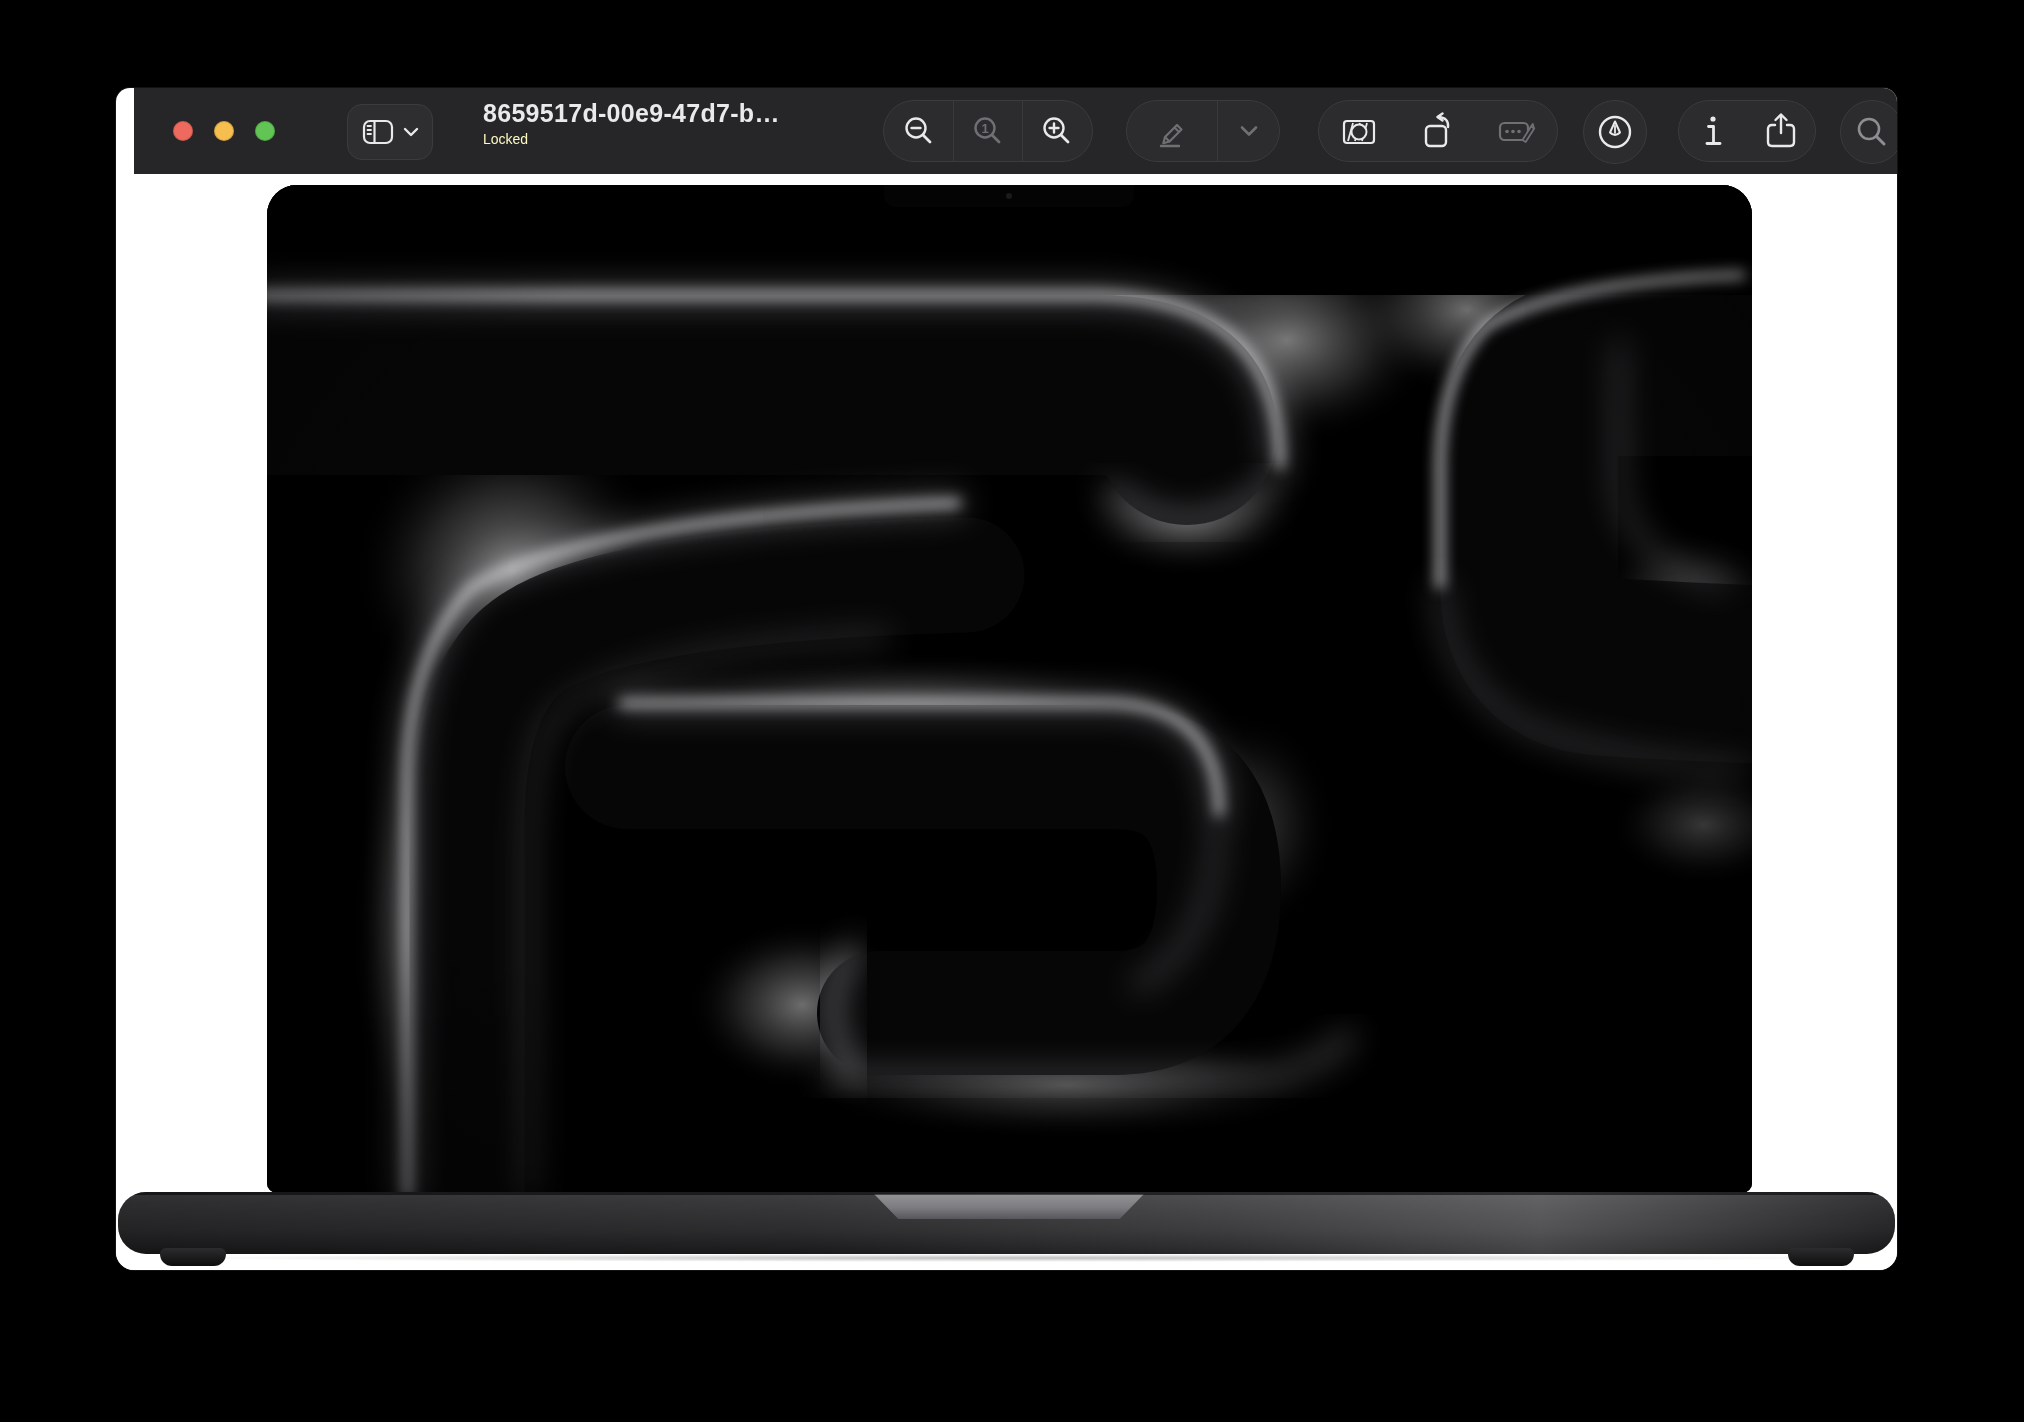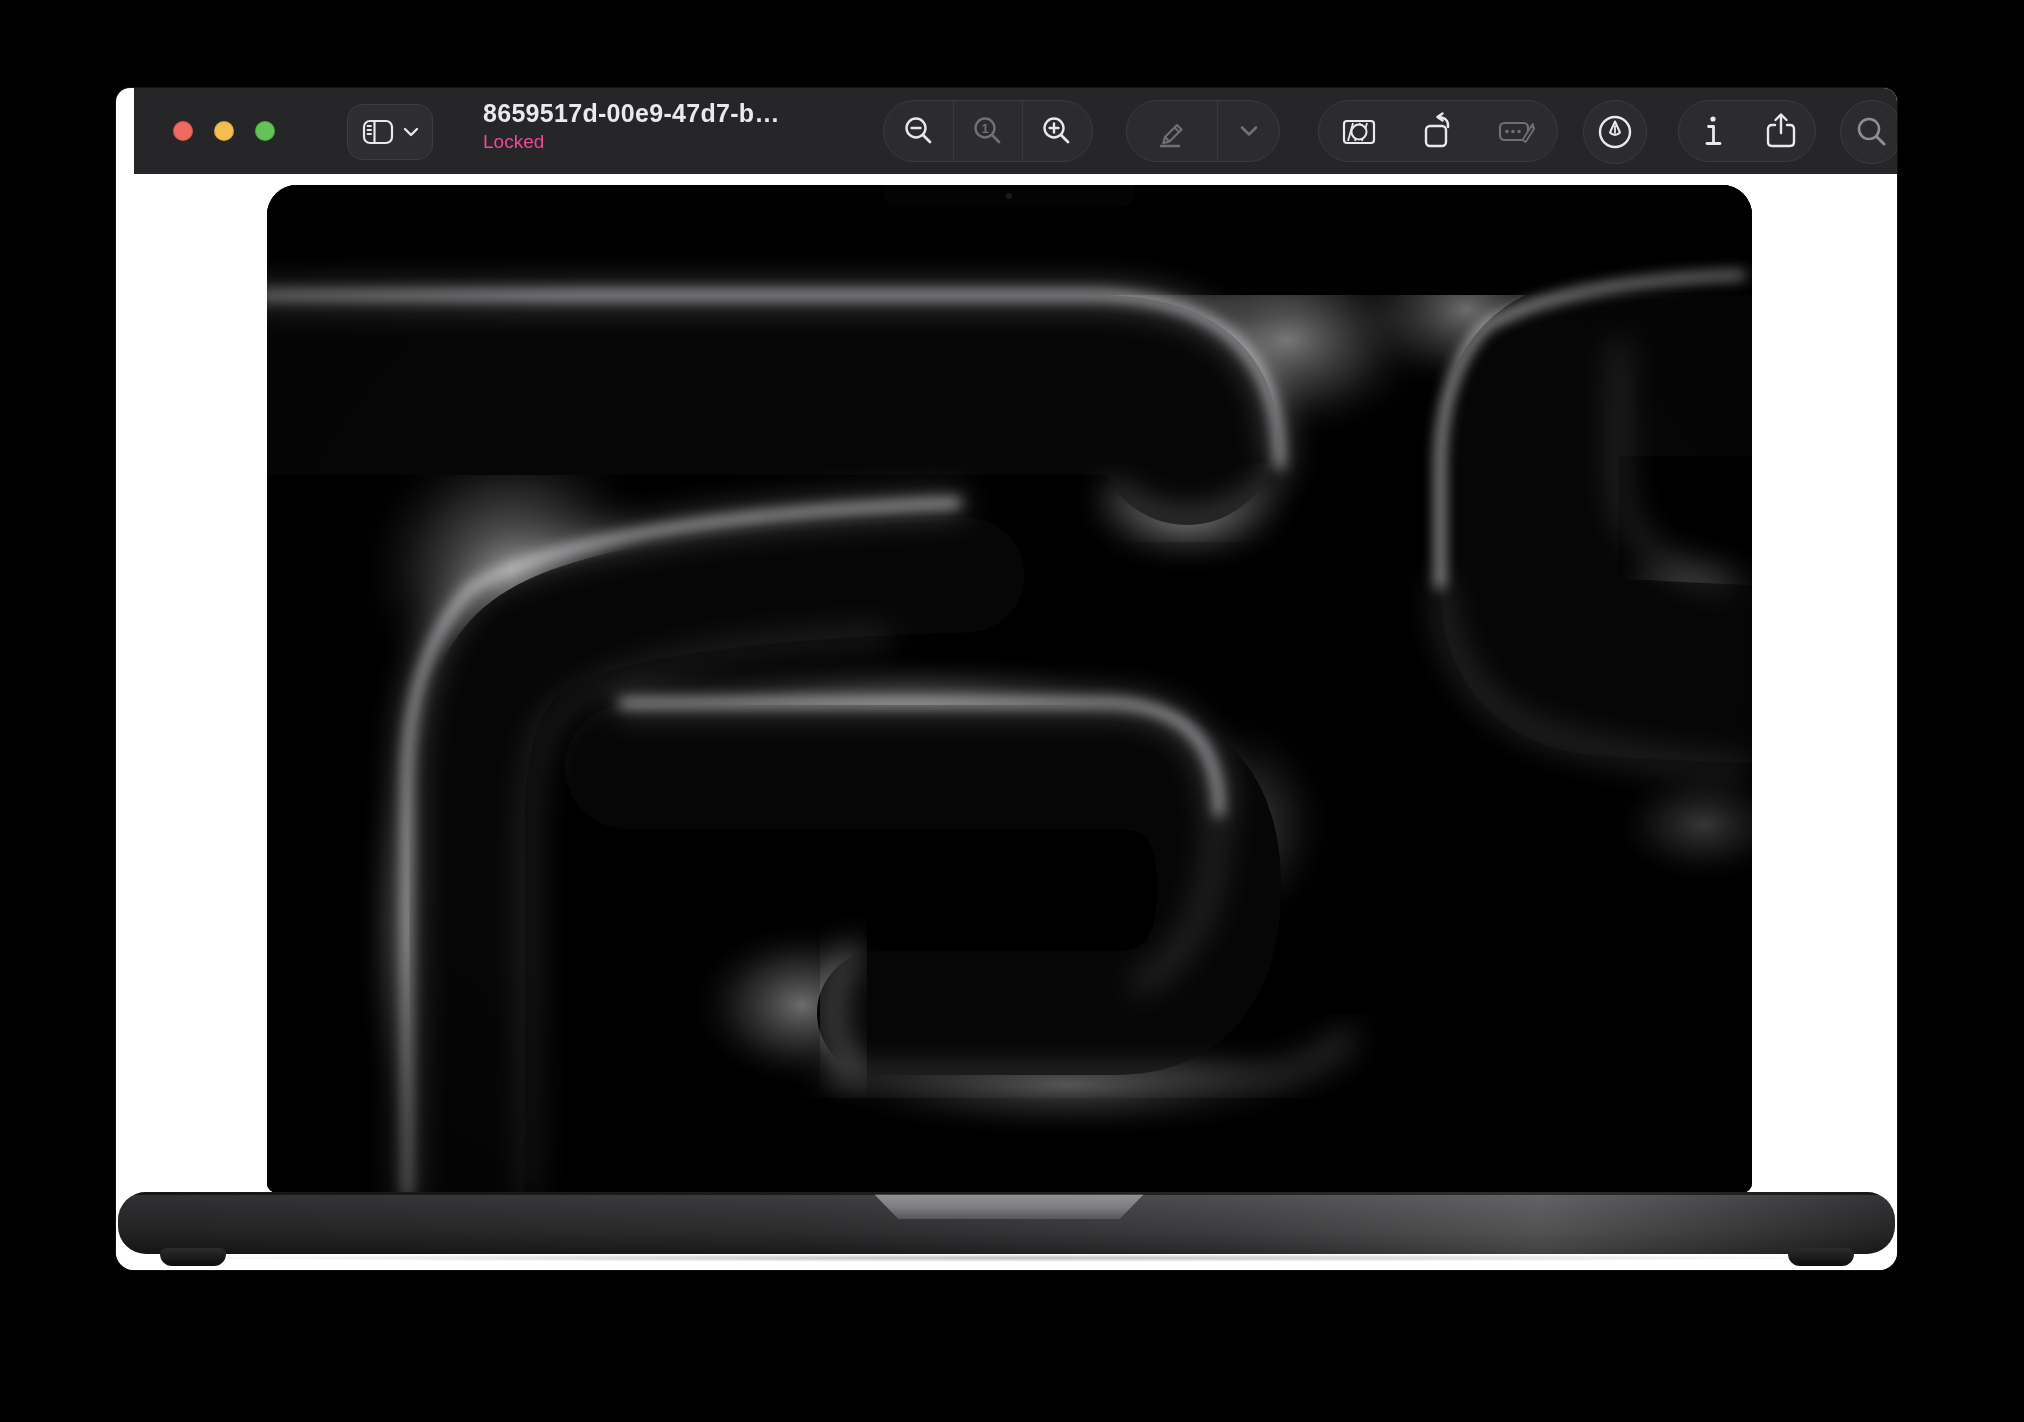--- a/index.html
+++ b/index.html
@@ -20,21 +20,21 @@
               background:none;border:none;padding:0;margin:0;cursor:default;}
   .vdiv{width:1px;height:100%;background:#3a3a3e;}
   .circle-btn{position:absolute;top:12px;width:64px;height:64px;border-radius:50%;
               background:#2c2c2e;border:1px solid #3b3b3f;display:flex;align-items:center;
               justify-content:center;box-sizing:border-box;padding:0;}
   .sidebar-btn{position:absolute;left:213px;top:16px;width:86px;height:56px;border-radius:15px;
                background:#2e2e31;border:1px solid #3c3c40;display:flex;align-items:center;
                justify-content:center;gap:6px;box-sizing:border-box;padding:0;}
   .titles{position:absolute;left:349px;top:11px;width:330px;}
   .title{font-size:25px;font-weight:700;color:#eaeaec;letter-spacing:.3px;white-space:nowrap;}
-  .subtitle{font-size:19px;color:#ec4899;margin-top:3px;}
+  .subtitle{font-size:14px;color:#fef9c3;margin-top:3px;}
   .ic{display:block;}
   .on{stroke:#e9e9eb;}  .onf{fill:#e9e9eb;}
   .off{stroke:#6f6f74;} .offf{fill:#6f6f74;}
   .dim{stroke:#8d8d92;}
   
   .content{position:absolute;left:0;top:86px;width:100%;height:1096px;background:#fff;}
   .screen{position:absolute;left:151px;top:11px;width:1485px;height:1008px;background:#000;
           border-radius:30px 30px 10px 10px;overflow:hidden;}
   .screen svg{position:absolute;left:0;top:0;}
   .notch{position:absolute;left:617px;top:0;width:250px;height:22px;background:#040404;

